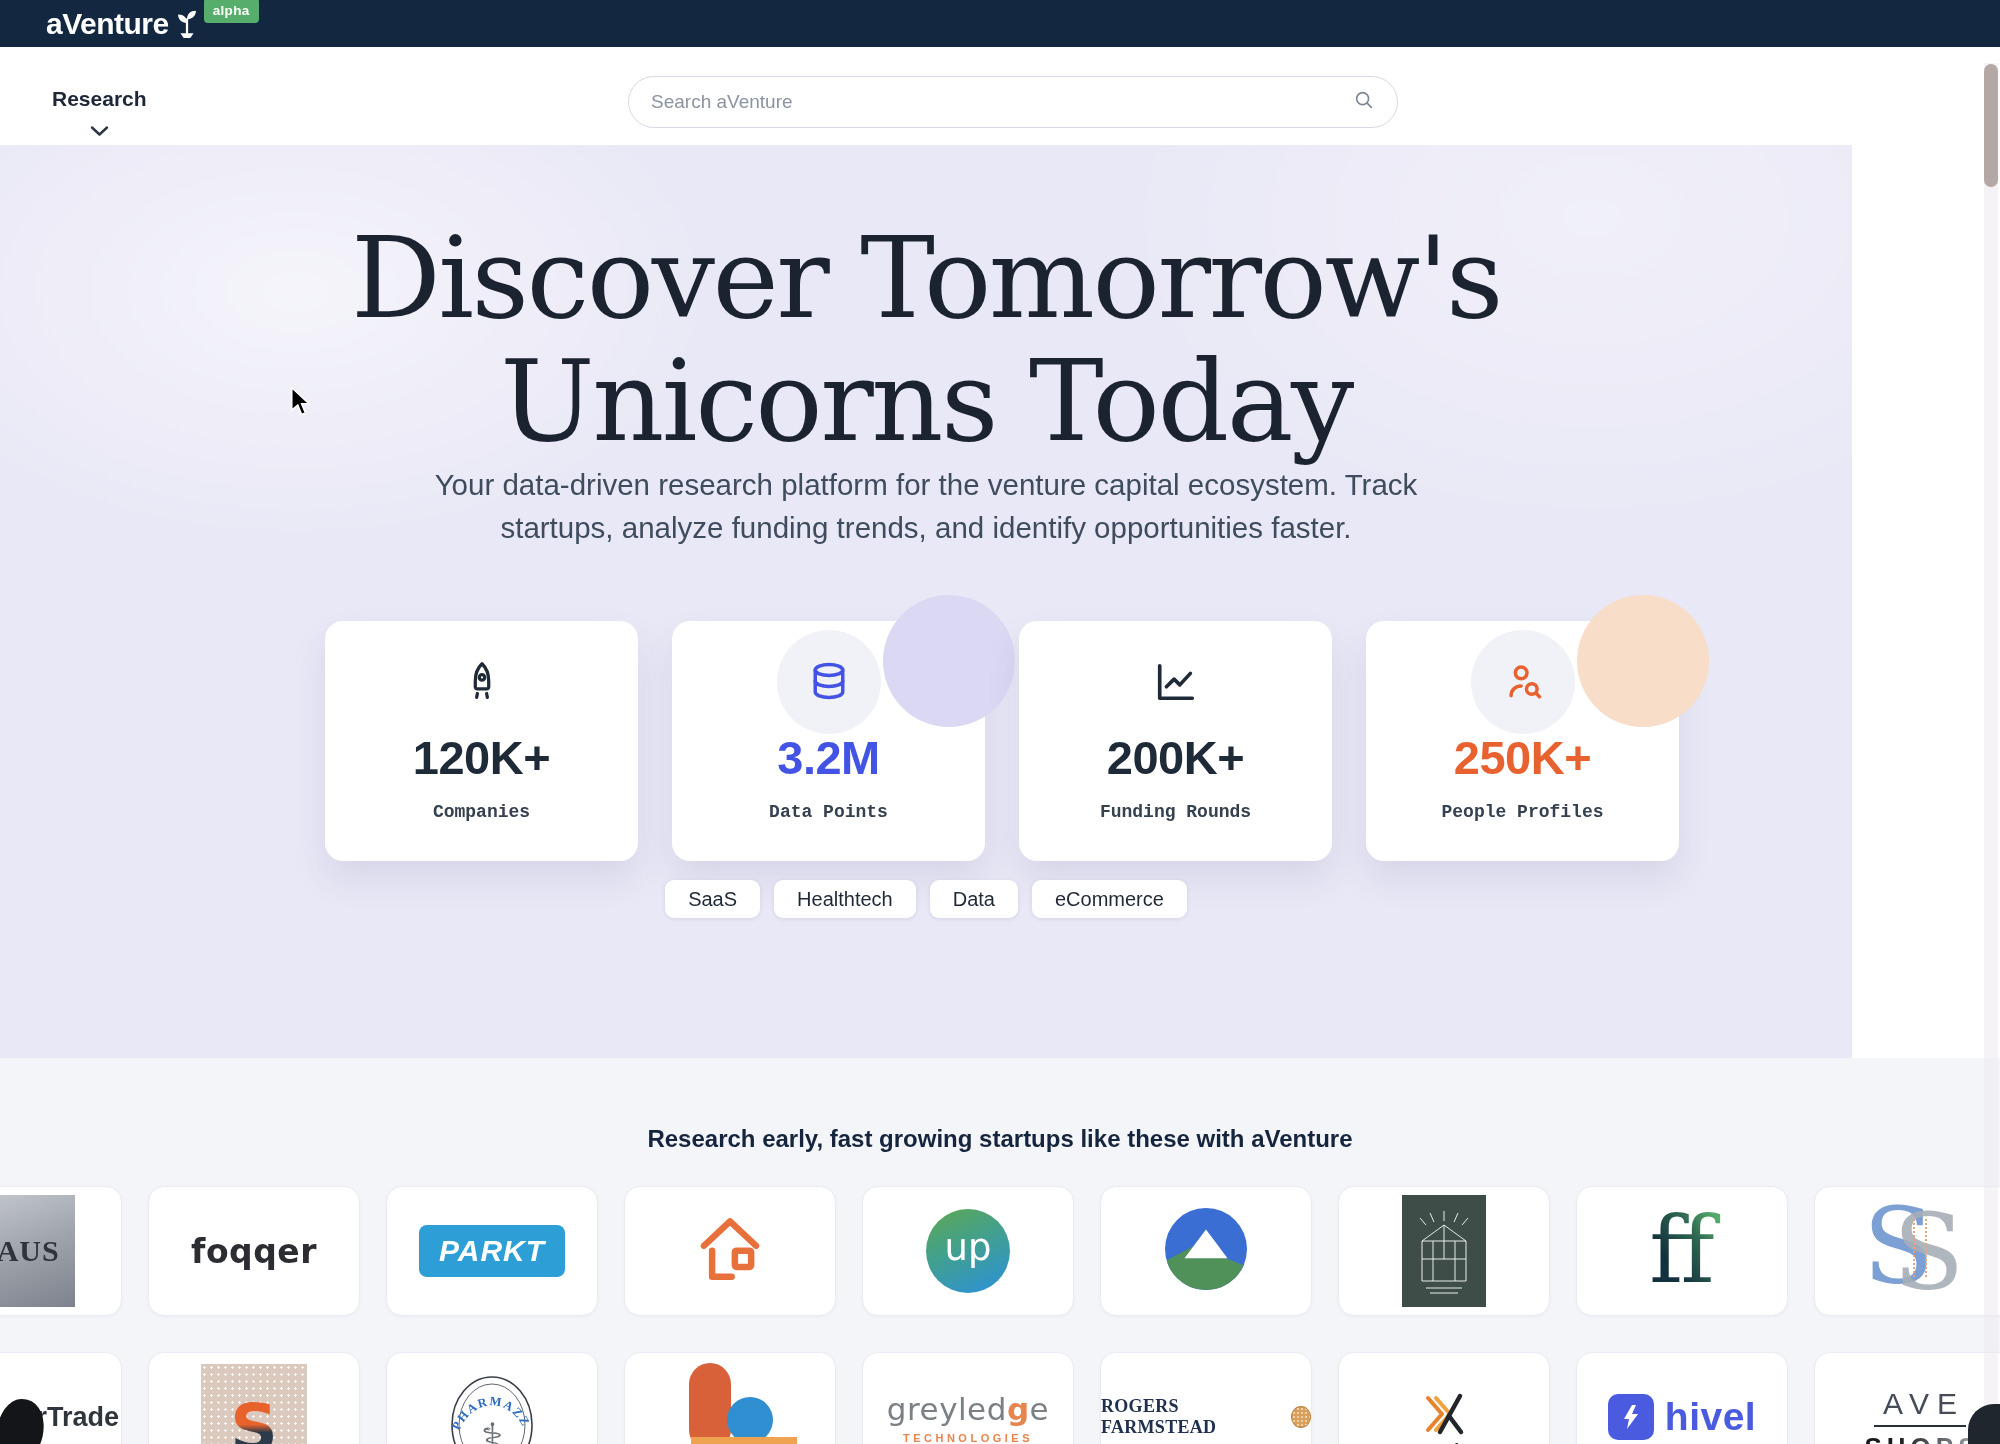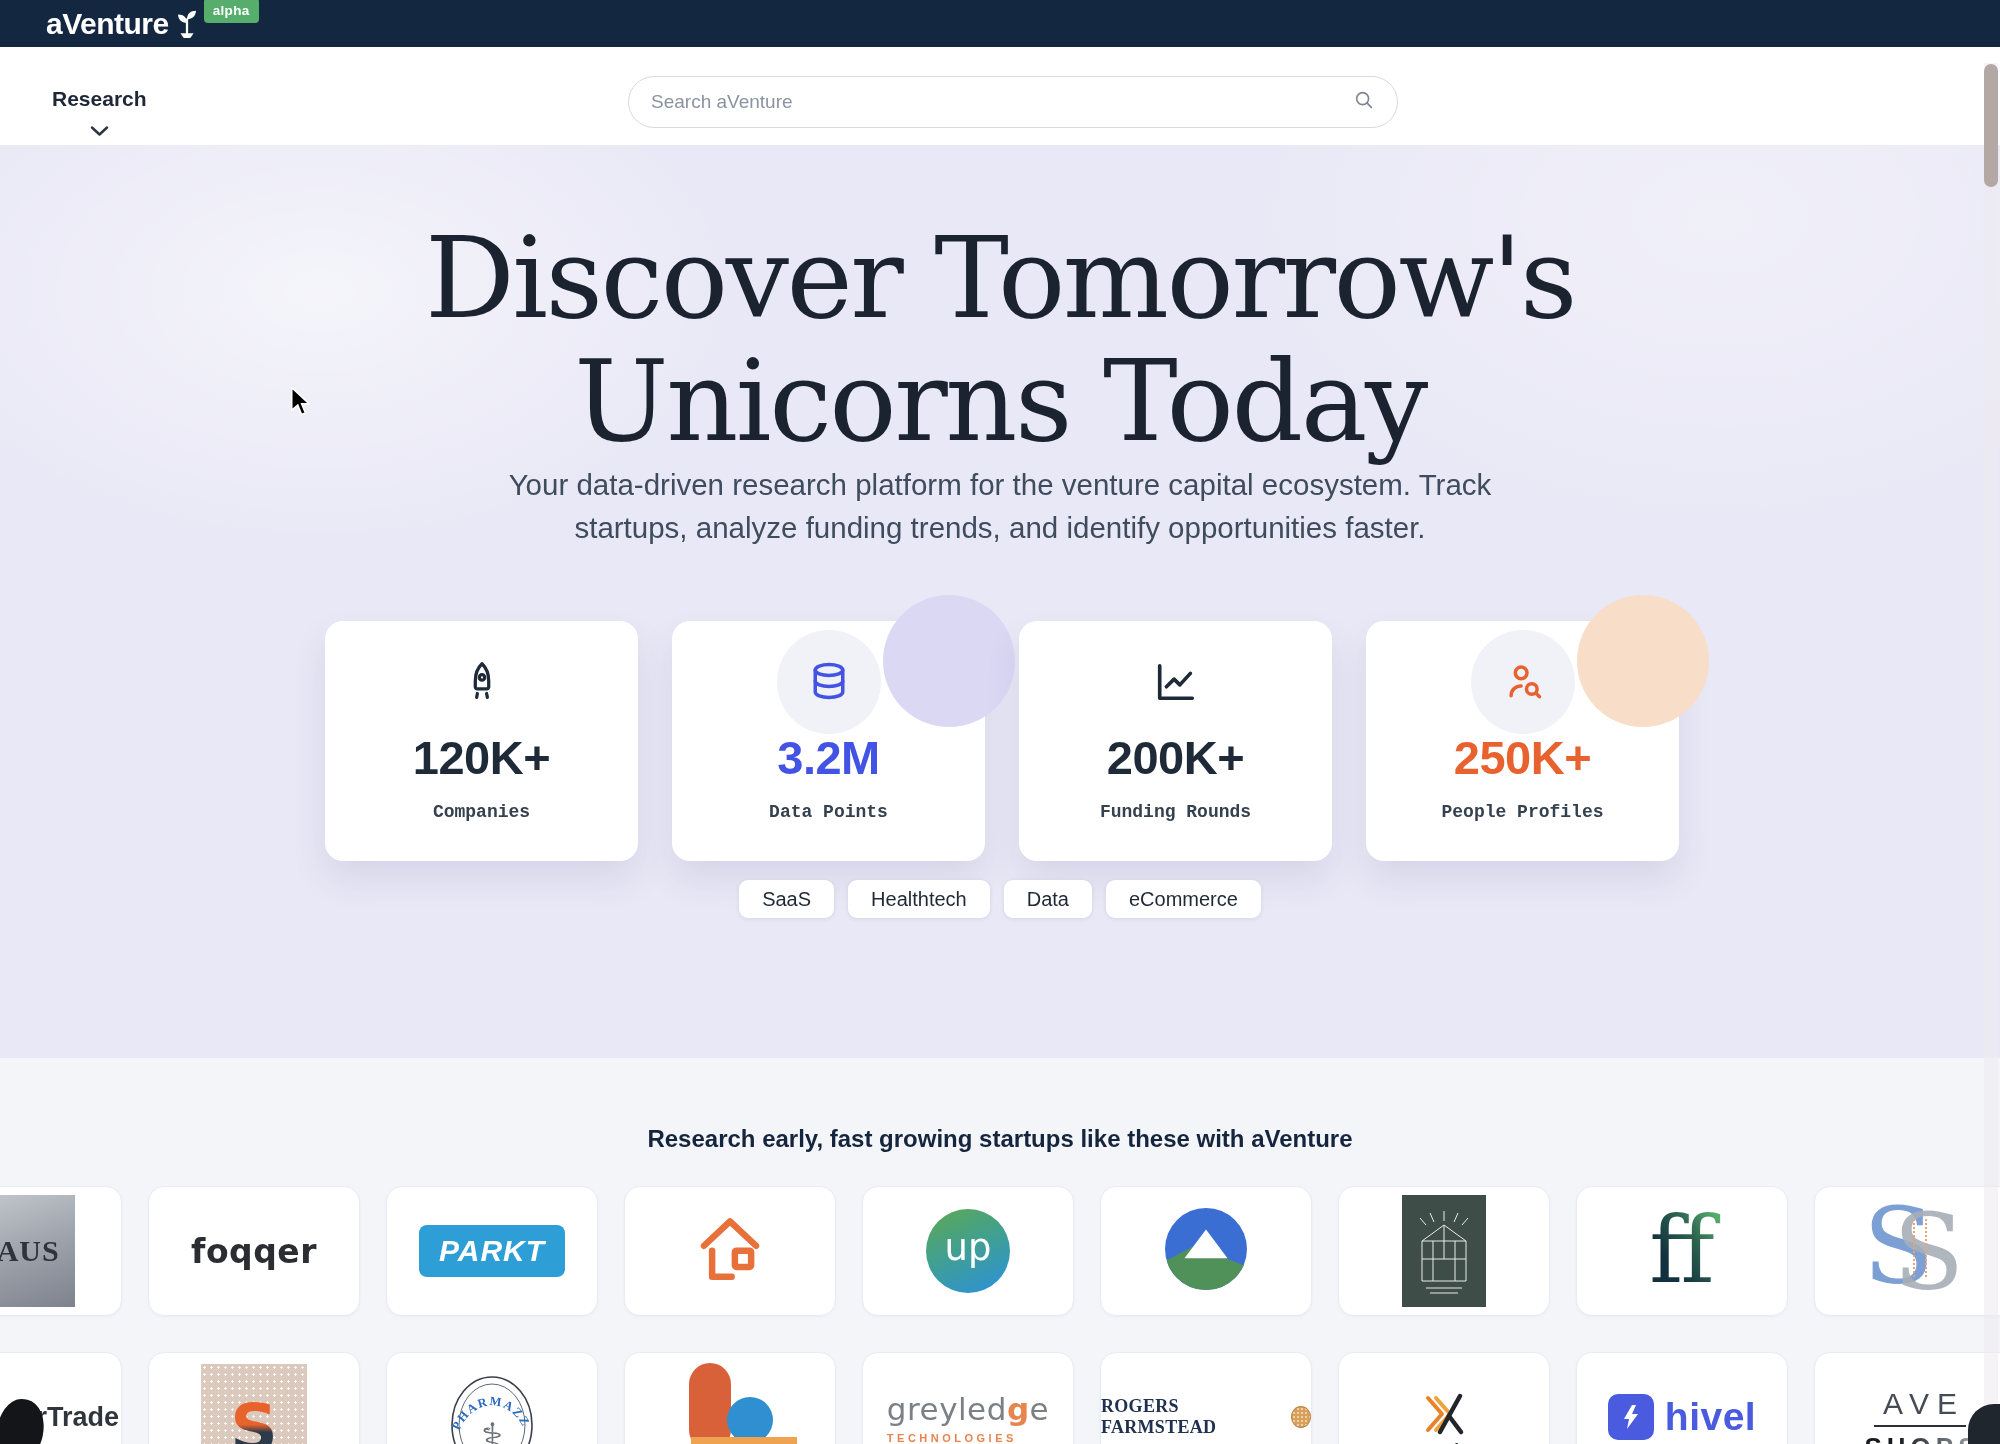--- a/index.html
+++ b/index.html
@@ -21,21 +21,21 @@
                   gap:12px; cursor:pointer;flex-direction:column; }
   .research-label { font-size:21px; font-weight:700; color:#1d2737; }
   .search-box { position:absolute; left:628px; top:13px; width:770px; height:52px; background:#fff;
                 border:1px solid #d8dae3; border-radius:26px; display:flex; align-items:center;
                 padding:0 22px; }
   .search-box input { flex:1; border:none; outline:none; font-size:19px; color:#333;
                       font-family:"Liberation Sans", sans-serif; background:transparent; }
   .search-box input::placeholder { color:#8b93a2; }
 
   
-  .hero { position:absolute; top:145px; left:0; width:2000px; height:913px;
+  .hero { position:absolute; top:145px; left:0; width:1852px; height:913px;
           background:
             radial-gradient(700px 420px at 16% 16%, rgba(255,255,255,0.55), transparent 60%),
             radial-gradient(800px 520px at 86% 8%, rgba(255,255,255,0.35), transparent 60%),
             #e9e8f6; }
   .hero-title { position:absolute; top:72px; width:100%; text-align:center;
                 font-family:"DejaVu Serif", serif; font-size:112px; line-height:123px;
                 font-weight:500; color:#1c2330; letter-spacing:-2.5px; }
   .hero-sub { position:absolute; top:318px; width:100%; text-align:center;
               font-size:29.5px; line-height:43px; color:#3e4c5d; }
 
@@ -98,21 +98,21 @@
               background-image:radial-gradient(rgba(255,255,255,0.85) 1px, transparent 1.3px);
               background-size:7px 7px; display:flex; align-items:center; justify-content:center; }
   .shex-box span { font-family:"DejaVu Sans", sans-serif; font-size:66px; font-weight:800;
                    background:linear-gradient(180deg,#e8632c 45%,#2c3a49 55%);
                    -webkit-background-clip:text; background-clip:text; color:transparent; }
   .pharm-wrap { align-self:flex-start; margin-top:12px; }
   .abstract-logo { position:absolute; left:0; top:0; width:212px; height:130px; }
   .abs-pill { position:absolute; left:64px; top:10px; width:42px; height:88px; border-radius:21px; background:#d9613a; }
   .abs-circle { position:absolute; left:102px; top:44px; width:46px; height:46px; border-radius:50%; background:#2f8fd0; }
   .abs-bar { position:absolute; left:66px; top:84px; width:106px; height:26px; background:#efa350; }
-  .greyledge { display:flex; flex-direction:column; }
+  .greyledge { display:flex; flex-direction:column; align-items:center; }
   .greyledge .name { font-family:"DejaVu Sans", sans-serif; font-size:31px; color:#7b8087; letter-spacing:0.5px; }
   .greyledge .name .accent { color:#e8844d; font-weight:600; }
   .greyledge .sub { margin-top:5px; font-size:11px; letter-spacing:3.5px; color:#e8844d; font-weight:600; }
   .rogers { display:flex; align-items:center; gap:8px; }
   .rogers span { font-family:"Liberation Serif", serif; font-size:18px; color:#20304f; letter-spacing:0.3px; font-weight:600; }
   .rogers .seal { width:22px; height:22px; border-radius:50%; background:#d9a05b; border:1px solid #b9823f;
                   background-image:radial-gradient(rgba(255,255,255,0.5) 1px, transparent 1.2px); background-size:4px 4px; }
   .verix { display:flex; flex-direction:column; align-items:center; transform:translateY(12px); }
   .verix span { font-size:26px; color:#2b2f33; letter-spacing:2px; margin-top:0px; }
   .hivel { display:flex; align-items:center; gap:11px; }

